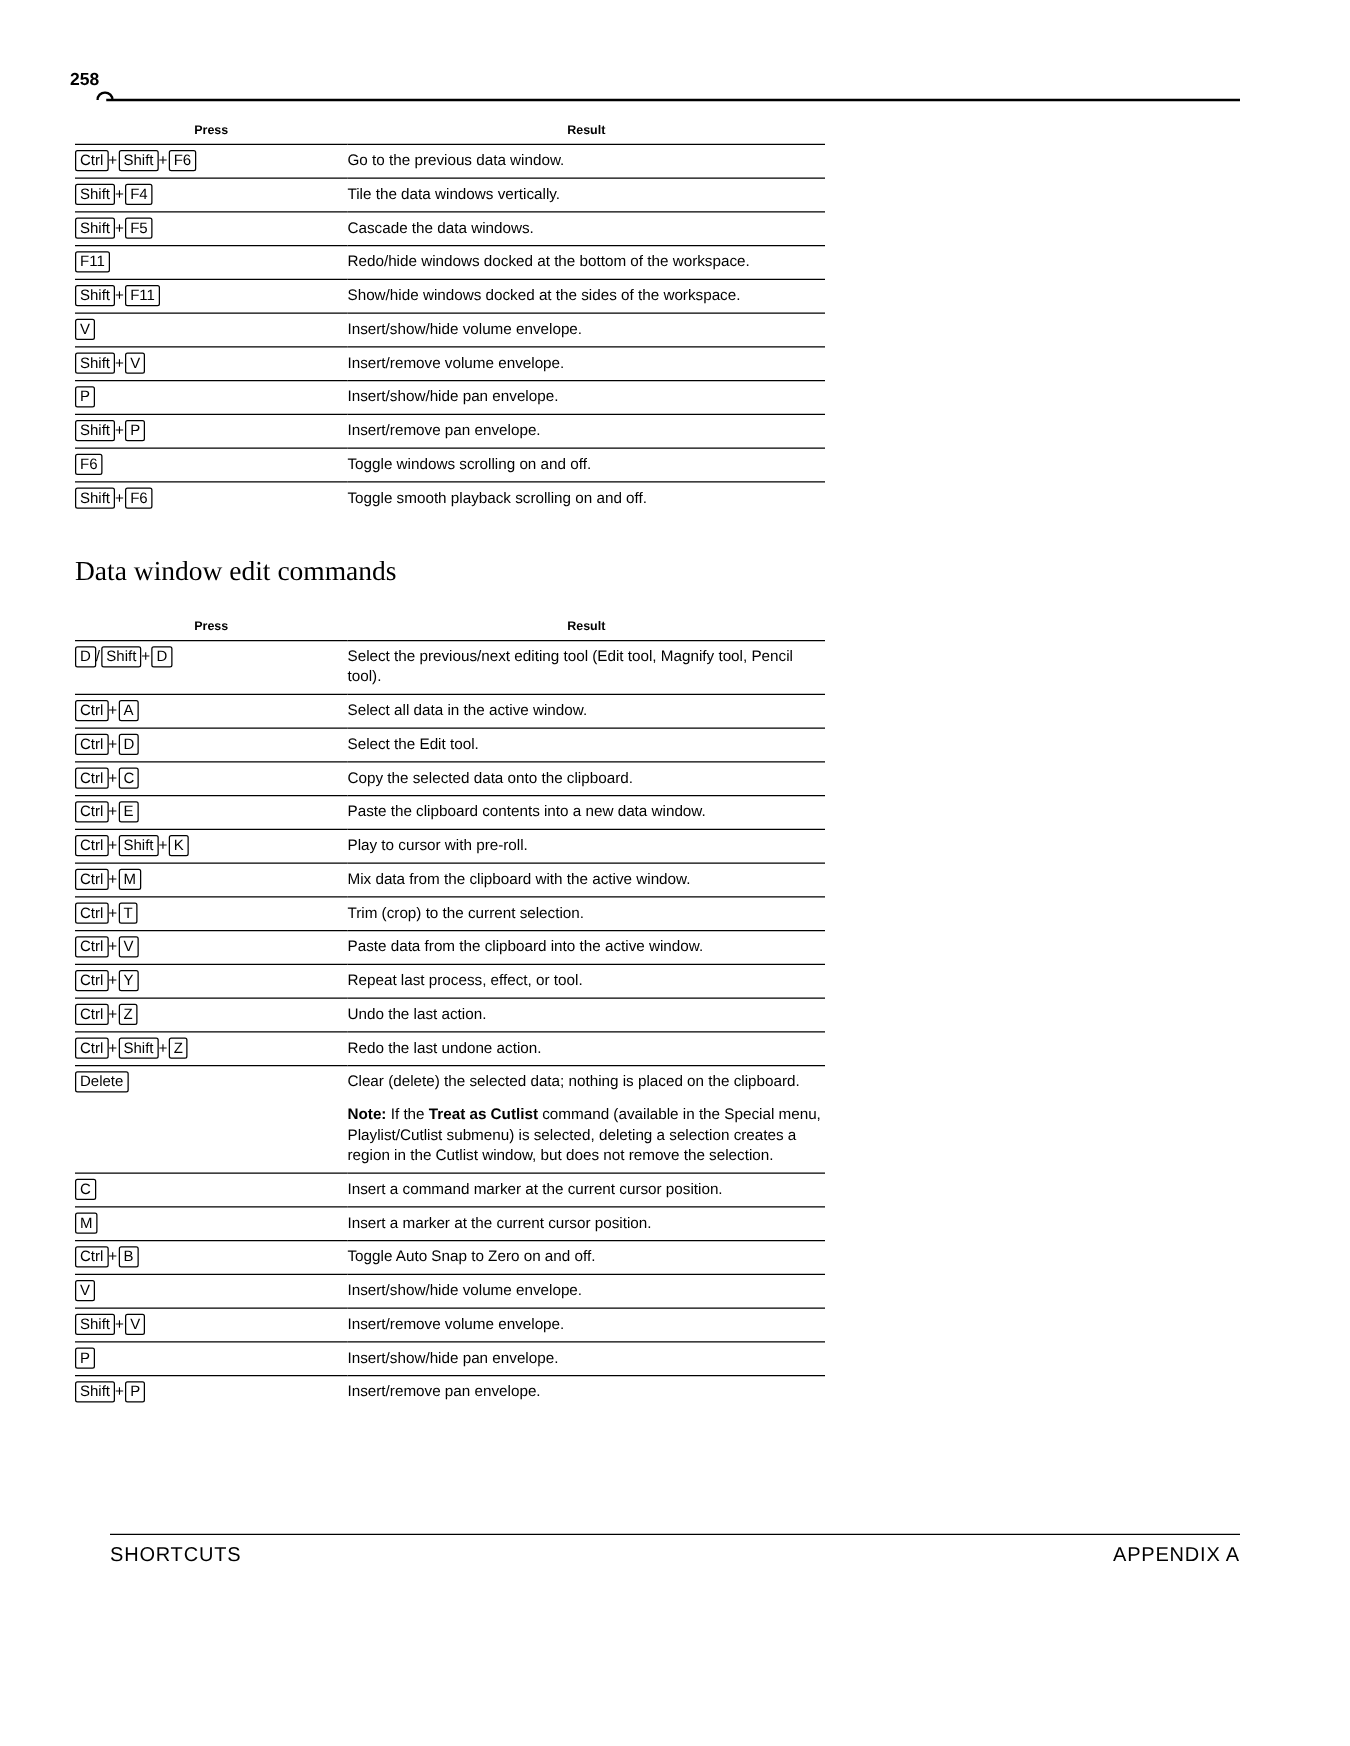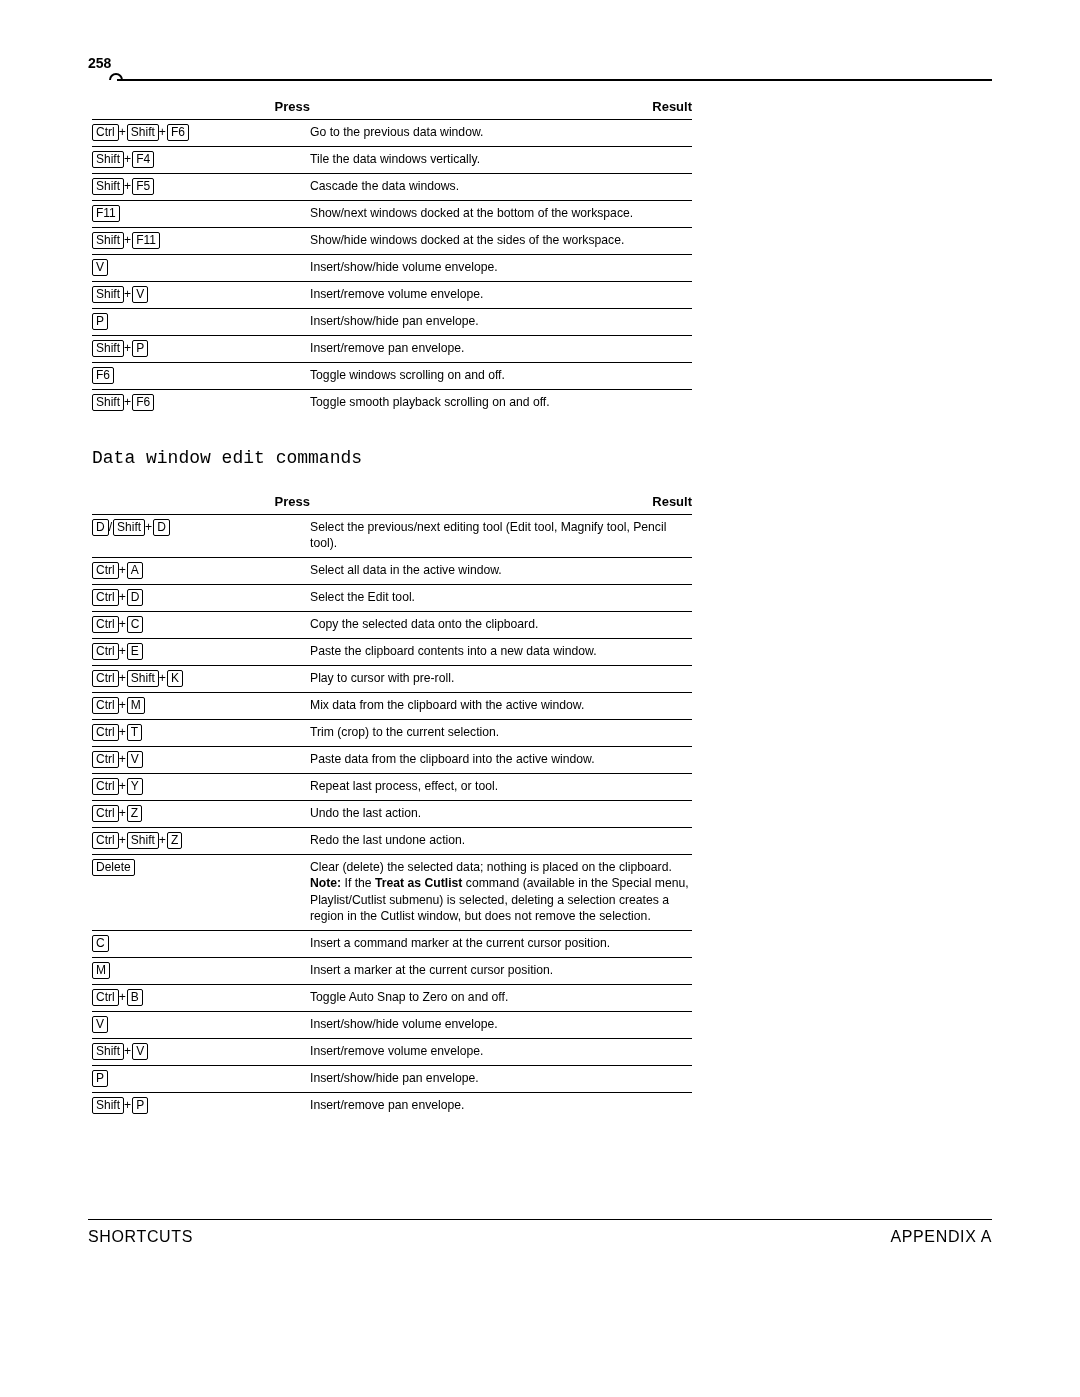--- a/index.html
+++ b/index.html
@@ -1,36 +1,36 @@
 <!DOCTYPE html>
 <html><head>
 <meta charset="utf-8">
 <style>
   body{margin:0;background:#fff;font-family:Verdana,Geneva,sans-serif;
        font-size:12.4px;color:#000;width:1080px}
-  .page{padding:55px 88px 60px 88px}
+  .page{padding:55px 88px 60px 56px}
   .pnum{font-weight:700;font-size:14px;margin-bottom:2px}
   .topline{position:relative;height:14px;margin-bottom:8px}
   .topline .bar{position:absolute;left:29px;right:0;top:6px;height:2px;
                 background:#000}
   .topline svg{position:absolute;left:21px;top:0}
   .tbl{width:600px;border-collapse:collapse;margin-left:4px}
-  .tbl th{text-align:right;font-weight:700;font-size:13px;
+  .tbl th{text-align:center;font-weight:700;font-size:10px;
           padding:4px 0 5px 0}
   .tbl td{padding:4px 0 5px 0;border-top:1px solid #000;vertical-align:top;
           font-size:12.2px;line-height:1.35}
   .tbl col.c1{width:218px}
   .key{display:inline-block;border:1px solid #000;border-radius:2px;
        padding:0 3px;font-size:12px;line-height:15px;background:#fff;
        font-family:Verdana,sans-serif}
   .plus{padding:0 1px 0 0}
   .slash{padding:0 1px 0 0}
-  h2{font-family:Liberation Mono, monospace;font-weight:400;font-size:18px;
+  h2{font-family:Liberation Serif, serif;font-weight:400;font-size:22px;
      margin:32px 0 22px 4px}
-  .note{}
+  .note{margin-top:10px}
   .footer{border-top:1px solid #000;margin:40px 88px 0 88px;
           padding-top:8px;display:flex;justify-content:space-between;
           font-size:16px;letter-spacing:.04em}
 </style>
 </head>
 <body>
 
 <div class="page">
   <div class="pnum">258</div>
   <div class="topline">
@@ -59,21 +59,21 @@
         <tr>
           <td><span class="key">Shift</span><span class="plus">+</span><span class="key">F4</span></td>
           <td>Tile the data windows vertically.</td>
         </tr>
         <tr>
           <td><span class="key">Shift</span><span class="plus">+</span><span class="key">F5</span></td>
           <td>Cascade the data windows.</td>
         </tr>
         <tr>
           <td><span class="key">F11</span></td>
-          <td>Show/next windows docked at the bottom of the workspace.</td>
+          <td>Redo/hide windows docked at the bottom of the workspace.</td>
         </tr>
         <tr>
           <td><span class="key">Shift</span><span class="plus">+</span><span class="key">F11</span></td>
           <td>Show/hide windows docked at the sides of the workspace.</td>
         </tr>
         <tr>
           <td><span class="key">V</span></td>
           <td>Insert/show/hide volume envelope.</td>
         </tr>
         <tr>

